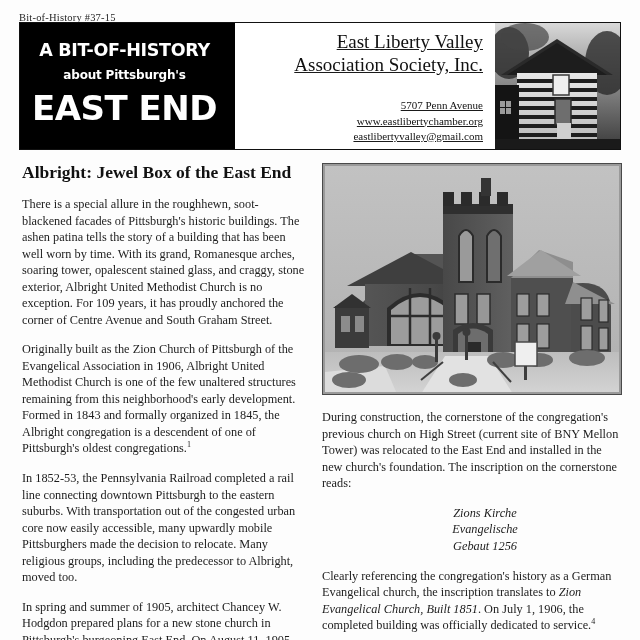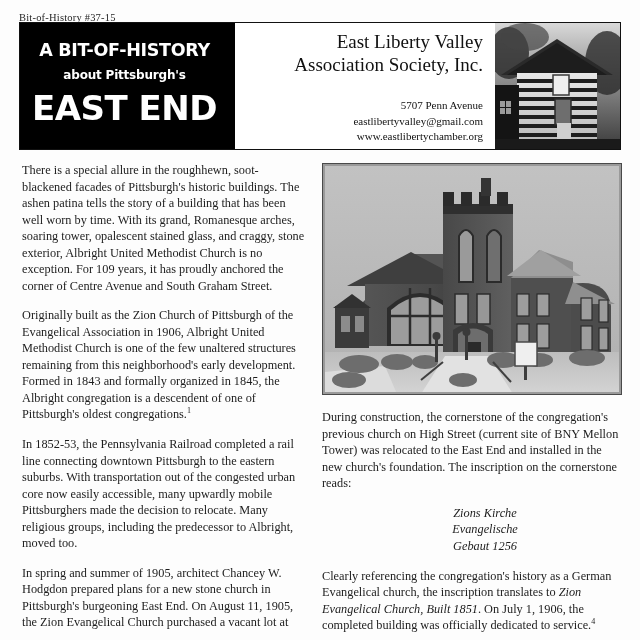--- a/index.html
+++ b/index.html
@@ -82,20 +82,21 @@
     white-space: nowrap;
   }
 
   .masthead-mid {
     flex: 1;
     background: #ffffff;
     position: relative;
     padding: 7px 12px 6px 0;
     box-sizing: border-box;
     text-align: right;
+    text-decoration: underline;
   }
   .soc-name {
     font-size: 19px;
     line-height: 1.22;
     color: #111;
     white-space: nowrap;
   }
   .soc-contact {
     margin-top: 22px;
     font-size: 11px;
@@ -191,22 +192,22 @@
       <div class="mh-line1">A BIT-OF-HISTORY</div>
       <div class="mh-line2">about Pittsburgh's</div>
       <div class="mh-line3">EAST END</div>
     </div>
 
     <div class="masthead-mid">
       <div class="soc-name">East Liberty Valley</div>
       <div class="soc-name">Association Society, Inc.</div>
       <div class="soc-contact">
         <div>5707 Penn Avenue</div>
+        <div>www.eastlibertychamber.org</div>
         <div>eastlibertyvalley@gmail.com</div>
-        <div>www.eastlibertychamber.org</div>
       </div>
     </div>
 
     <div class="masthead-photo">
       <svg viewBox="0 0 125 126" width="125" height="126" preserveAspectRatio="none">
         <defs>
           <linearGradient id="foliage" x1="0" y1="0" x2="0" y2="1">
             <stop offset="0%" stop-color="#d9d9d9"></stop>
             <stop offset="45%" stop-color="#8e8e8e"></stop>
             <stop offset="100%" stop-color="#3a3a3a"></stop>
@@ -249,20 +250,21 @@
           <line x1="5" y1="84.5" x2="16" y2="84.5"></line>
         </g>
 
         <rect x="0" y="116" width="125" height="10" fill="#1a1a1a"></rect>
       </svg>
     </div>
   </div>
 
   <div class="col-left">
 
+    <h1 class="article-title">Albright: Jewel Box of the East End</h1>
 
     <p class="para"><span>There is a special allure in the roughhewn, soot-blackened facades of Pittsburgh's historic buildings. The ashen patina tells the story of a building that has been well worn by time. With its grand, Romanesque arches, soaring tower, opalescent stained glass, and craggy, stone exterior, Albright United Methodist Church is no exception. For 109 years, it has proudly anchored the corner of Centre Avenue and South Graham Street.</span></p>
 
     <p class="para"><span>Originally built as the Zion Church of Pittsburgh of the Evangelical Association in 1906, Albright United Methodist Church is one of the few unaltered structures remaining from this neighborhood's early development. Formed in 1843 and formally organized in 1845, the Albright congregation is a descendent of one of Pittsburgh's oldest congregations.</span><sup>1</sup></p>
 
     <p class="para"><span>In 1852-53, the Pennsylvania Railroad completed a rail line connecting downtown Pittsburgh to the eastern suburbs. With transportation out of the congested urban core now easily accessible, many upwardly mobile Pittsburghers made the decision to relocate. Many religious groups, including the predecessor to Albright, moved too.</span></p>
 
     <p class="para"><span>In spring and summer of 1905, architect Chancey W. Hodgdon prepared plans for a new stone church in Pittsburgh's burgeoning East End. On August 11, 1905, the Zion Evangelical Church purchased a vacant lot at</span></p>
   </div>
 

